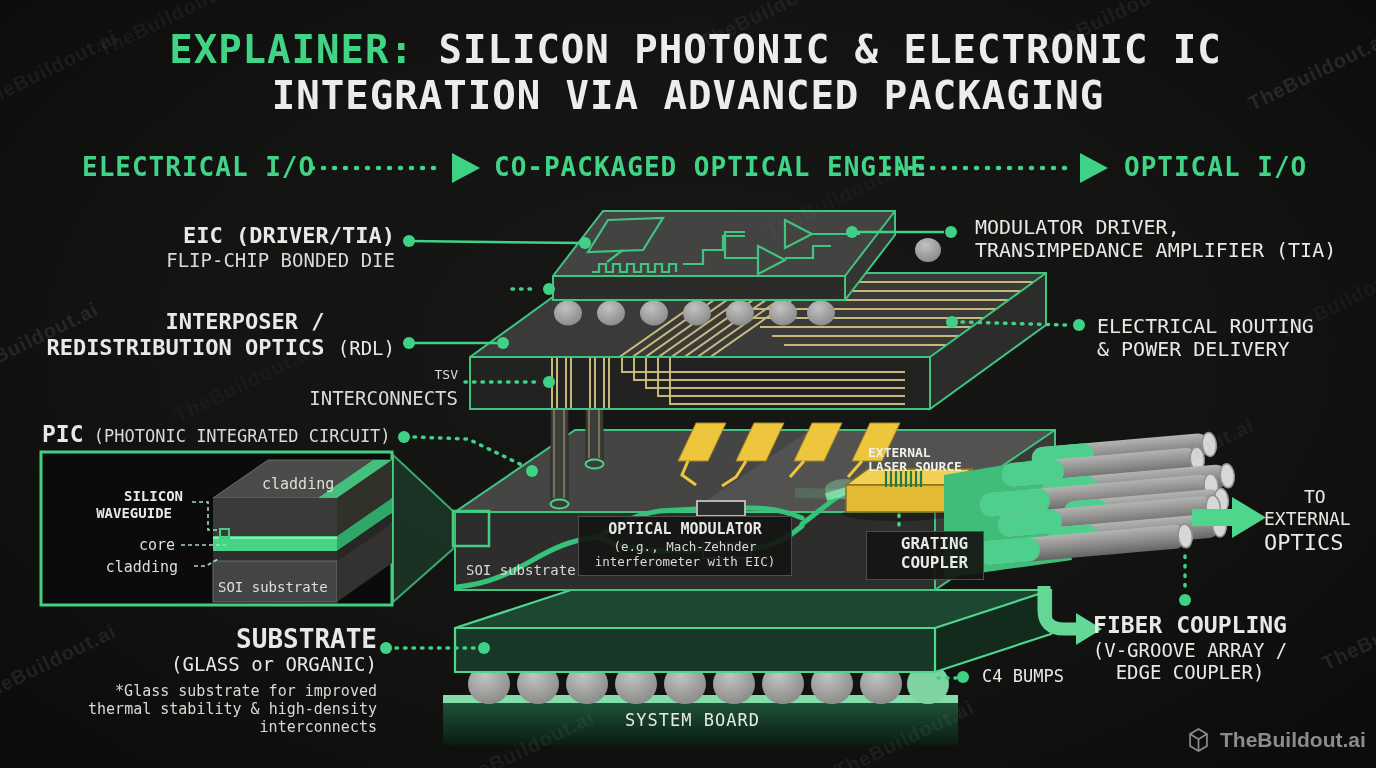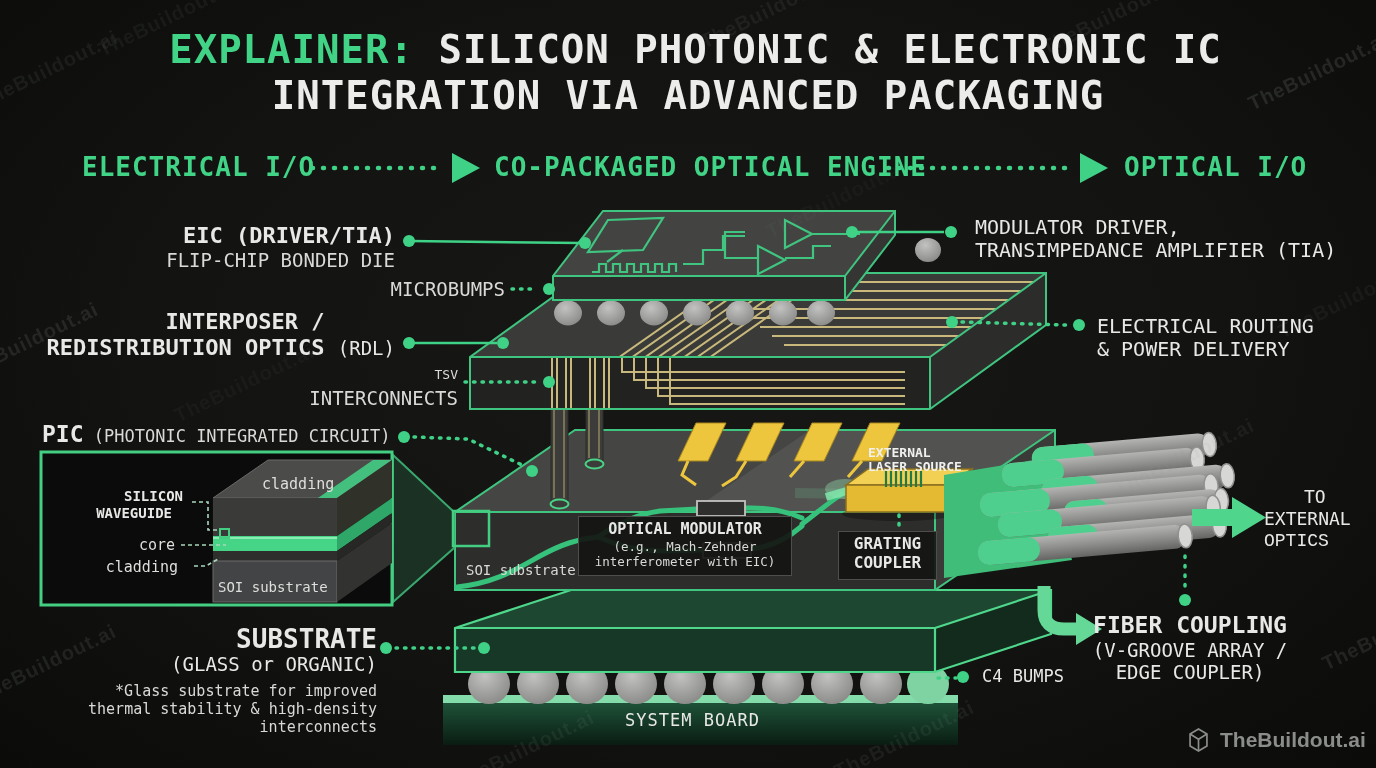--- a/index.html
+++ b/index.html
@@ -303,21 +303,20 @@
     <span class="green">EXPLAINER:</span><span> SILICON PHOTONIC &amp; ELECTRONIC IC</span>
   </div>
   <div class="lbl title-line" style="top:74px;">INTEGRATION VIA ADVANCED PACKAGING</div>
 
   <div class="lbl flow" style="left:82px;top:153px;">ELECTRICAL I/O</div>
   <div class="lbl flow" style="left:494px;top:153px;">CO-PACKAGED OPTICAL ENGINE</div>
   <div class="lbl flow" style="left:1124px;top:153px;">OPTICAL I/O</div>
 
   <div class="lbl ra b" style="left:95px;width:300px;top:224px;font-size:22px;">EIC (DRIVER/TIA)</div>
   <div class="lbl ra" style="left:95px;width:300px;top:250px;font-size:19px;color:#d9dad7;">FLIP-CHIP BONDED DIE</div>
-  <div class="lbl ra" style="left:255px;width:250px;top:279px;font-size:19px;color:#d9dad7;">MICROBUMPS</div>
   <div class="lbl ra b" style="left:95px;width:300px;top:310px;font-size:22px;text-align:center;">INTERPOSER /</div>
   <div class="lbl ra" style="left:40px;width:355px;top:336px;font-size:22px;">
     <span class="b">REDISTRIBUTION OPTICS </span><span style="font-size:19px;">(RDL)</span>
   </div>
   <div class="lbl ra" style="left:258px;width:200px;top:368px;font-size:13px;color:#d9dad7;">TSV</div>
   <div class="lbl ra" style="left:258px;width:200px;top:388px;font-size:19px;color:#d9dad7;">INTERCONNECTS</div>
 
   <div class="lbl" style="left:975px;top:216px;font-size:20px;">MODULATOR DRIVER,</div>
   <div class="lbl" style="left:975px;top:239px;font-size:20px;">TRANSIMPEDANCE AMPLIFIER (TIA)</div>
   <div class="lbl" style="left:1097px;top:315px;font-size:20px;">ELECTRICAL ROUTING</div>
@@ -337,28 +336,28 @@
   <div class="lbl" style="left:466px;top:563px;font-size:14px;color:#d9dad7;">SOI substrate</div>
   <div class="lbl b" style="left:868px;top:446px;font-size:13px;color:#f0f1ee;">EXTERNAL</div>
   <div class="lbl b" style="left:868px;top:460px;font-size:13px;color:#f0f1ee;">LASER SOURCE</div>
 
   <div class="box" style="left:578px;top:516px;width:212px;height:58px;">
     <div class="lbl ca b" style="position:relative;left:0;width:212px;top:4px;font-size:15px;">OPTICAL MODULATOR</div>
     <div class="lbl ca" style="position:relative;left:0;width:212px;top:6px;font-size:12.5px;color:#d9dad7;">(e.g., Mach-Zehnder</div>
     <div class="lbl ca" style="position:relative;left:0;width:212px;top:7px;font-size:12.5px;color:#d9dad7;">interferometer with EIC)</div>
   </div>
 
-  <div class="box" style="left:838px;top:531px;width:97px;height:47px;">
+  <div class="box" style="left:866px;top:531px;width:97px;height:47px;padding-left:19px;">
     <div class="lbl ca b" style="position:relative;left:0;width:97px;top:3px;font-size:16px;">GRATING</div>
     <div class="lbl ca b" style="position:relative;left:0;width:97px;top:4px;font-size:16px;">COUPLER</div>
   </div>
 
   <div class="lbl" style="left:1264px;top:487px;font-size:18px;margin-left:40px;">TO</div>
   <div class="lbl" style="left:1264px;top:509px;font-size:18px;">EXTERNAL</div>
-  <div class="lbl" style="left:1264px;top:531px;font-size:18px;font-family:Liberation Mono, monospace;">OPTICS</div>
+  <div class="lbl" style="left:1264px;top:531px;font-size:22px;">OPTICS</div>
 
   <div class="lbl ca b" style="left:1058px;width:264px;top:613px;font-size:23px;">FIBER COUPLING</div>
   <div class="lbl ca" style="left:1058px;width:264px;top:640px;font-size:19px;">(V-GROOVE ARRAY /</div>
   <div class="lbl ca" style="left:1058px;width:264px;top:662px;font-size:19px;">EDGE COUPLER)</div>
   <div class="lbl" style="left:982px;top:667px;font-size:17px;">C4 BUMPS</div>
 
   <div class="lbl ra b" style="left:117px;width:260px;top:625px;font-size:26px;">SUBSTRATE</div>
   <div class="lbl ra" style="left:117px;width:260px;top:654px;font-size:19px;">(GLASS or ORGANIC)</div>
   <div class="lbl ra" style="left:77px;width:300px;top:683px;font-size:15px;color:#d9dad7;">*Glass substrate for improved</div>
   <div class="lbl ra" style="left:77px;width:300px;top:701px;font-size:15px;color:#d9dad7;">thermal stability &amp; high-density</div>

